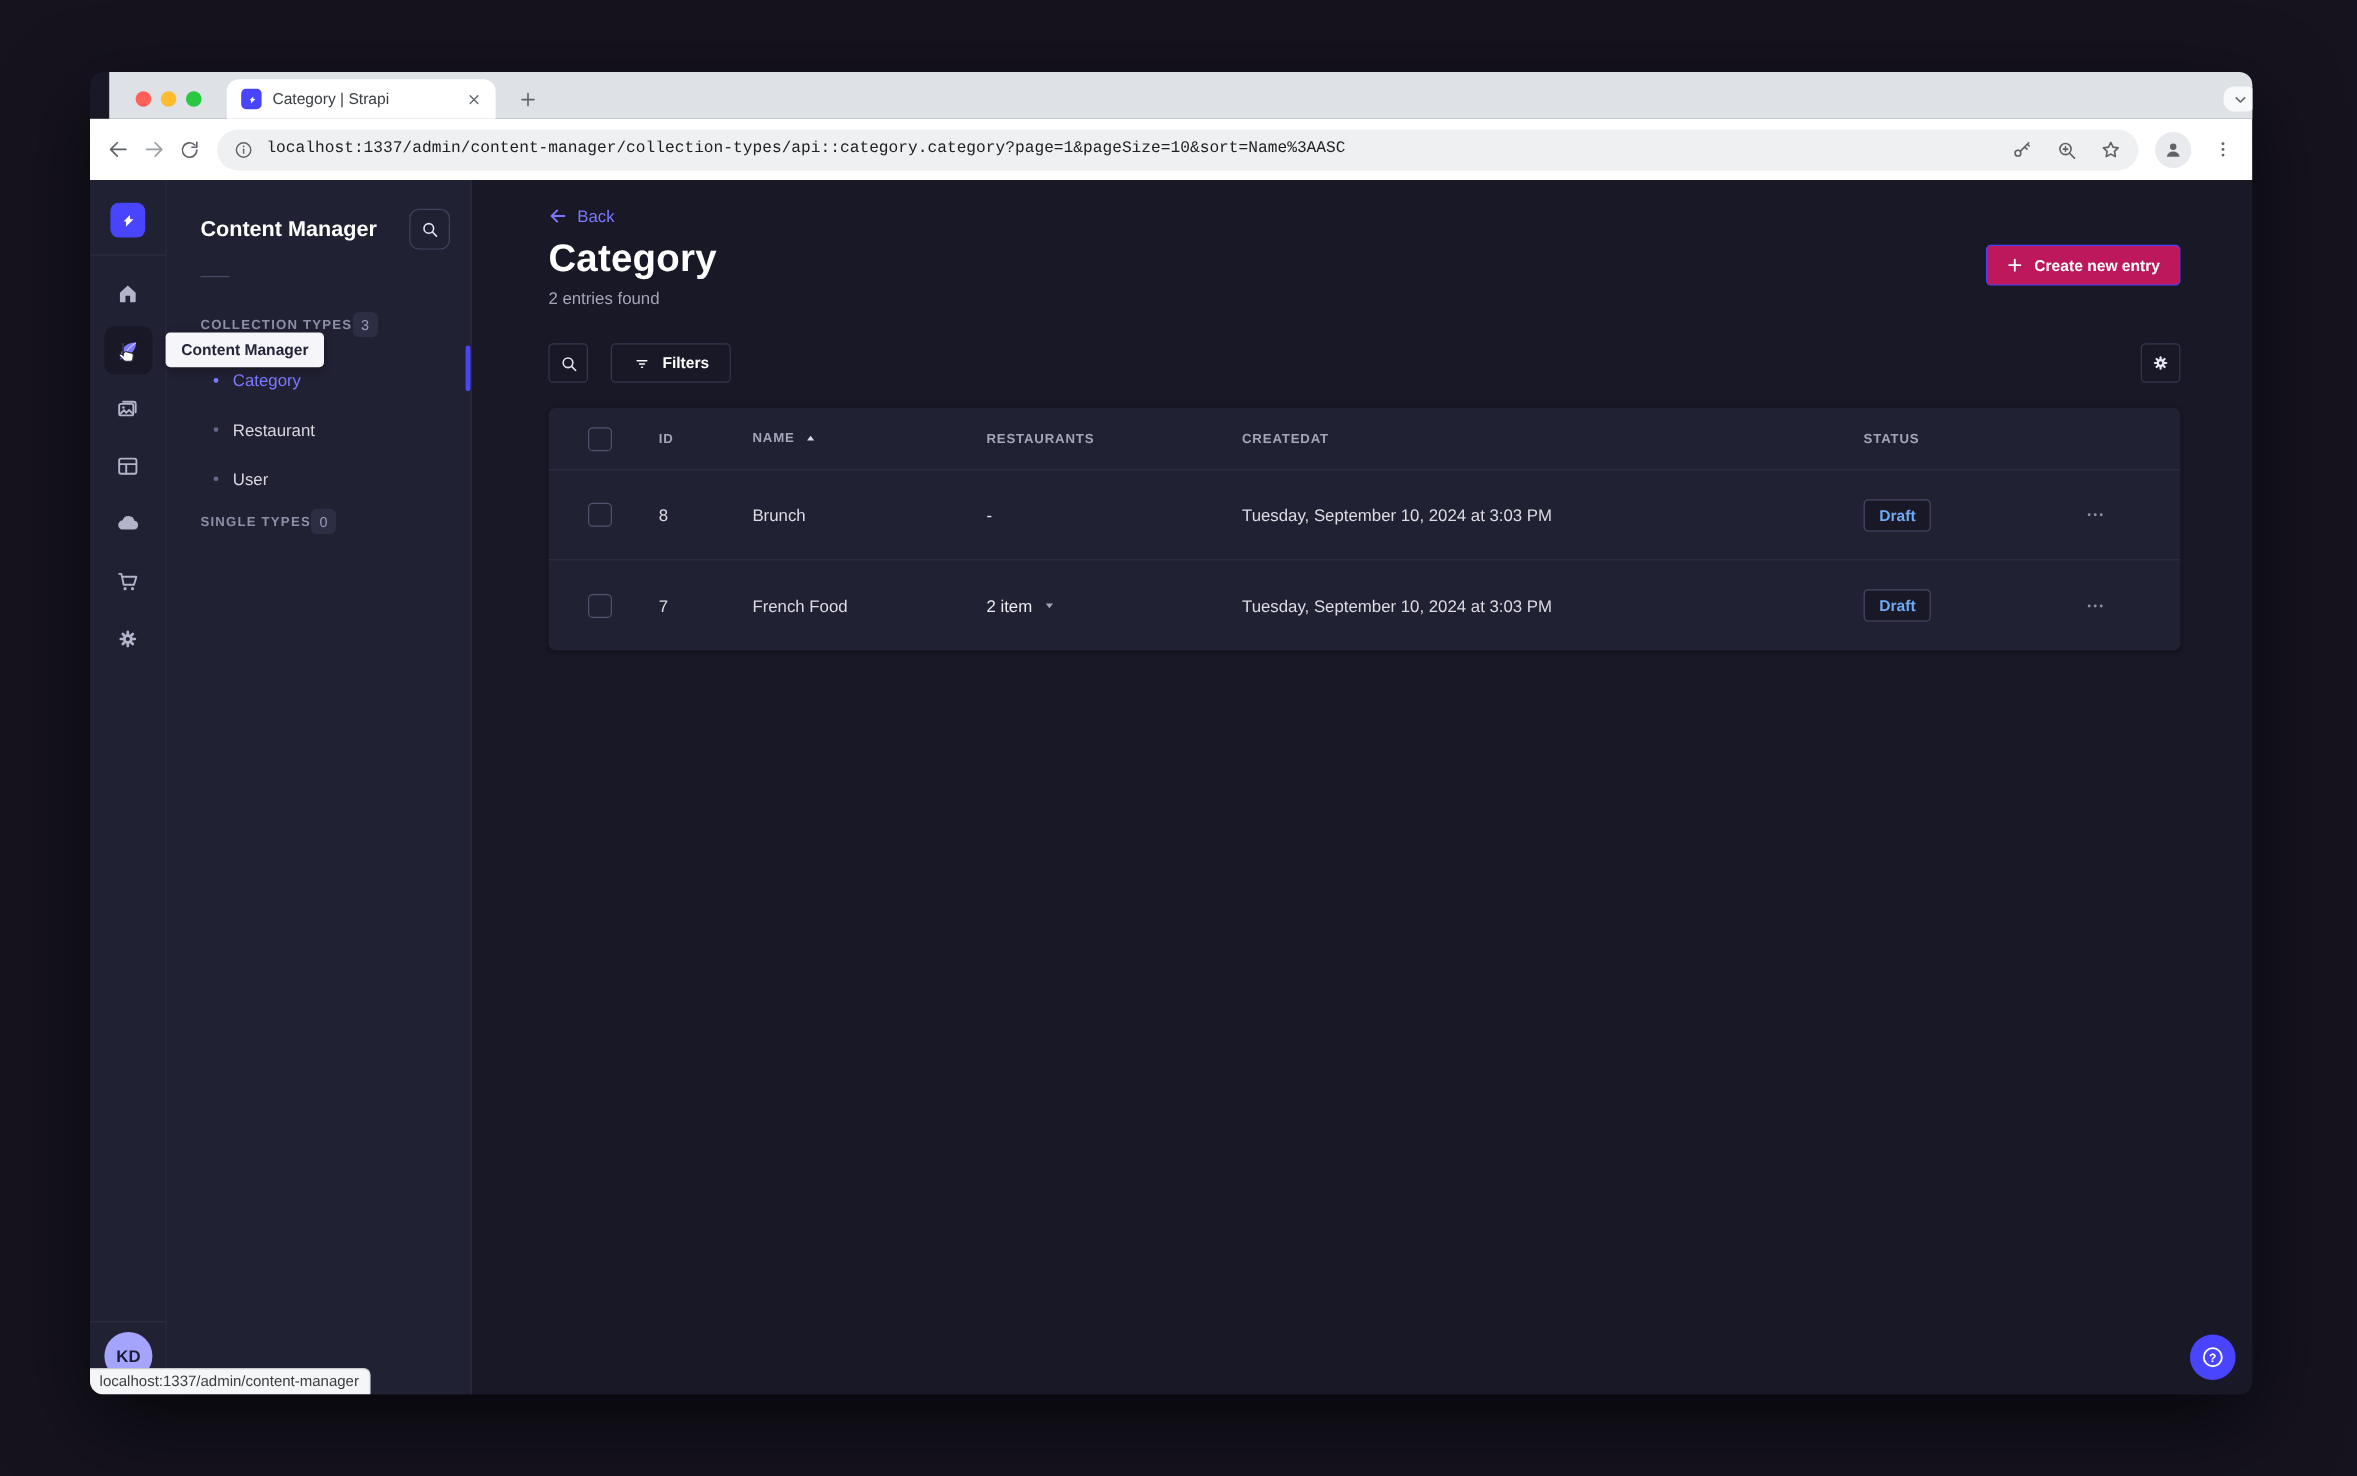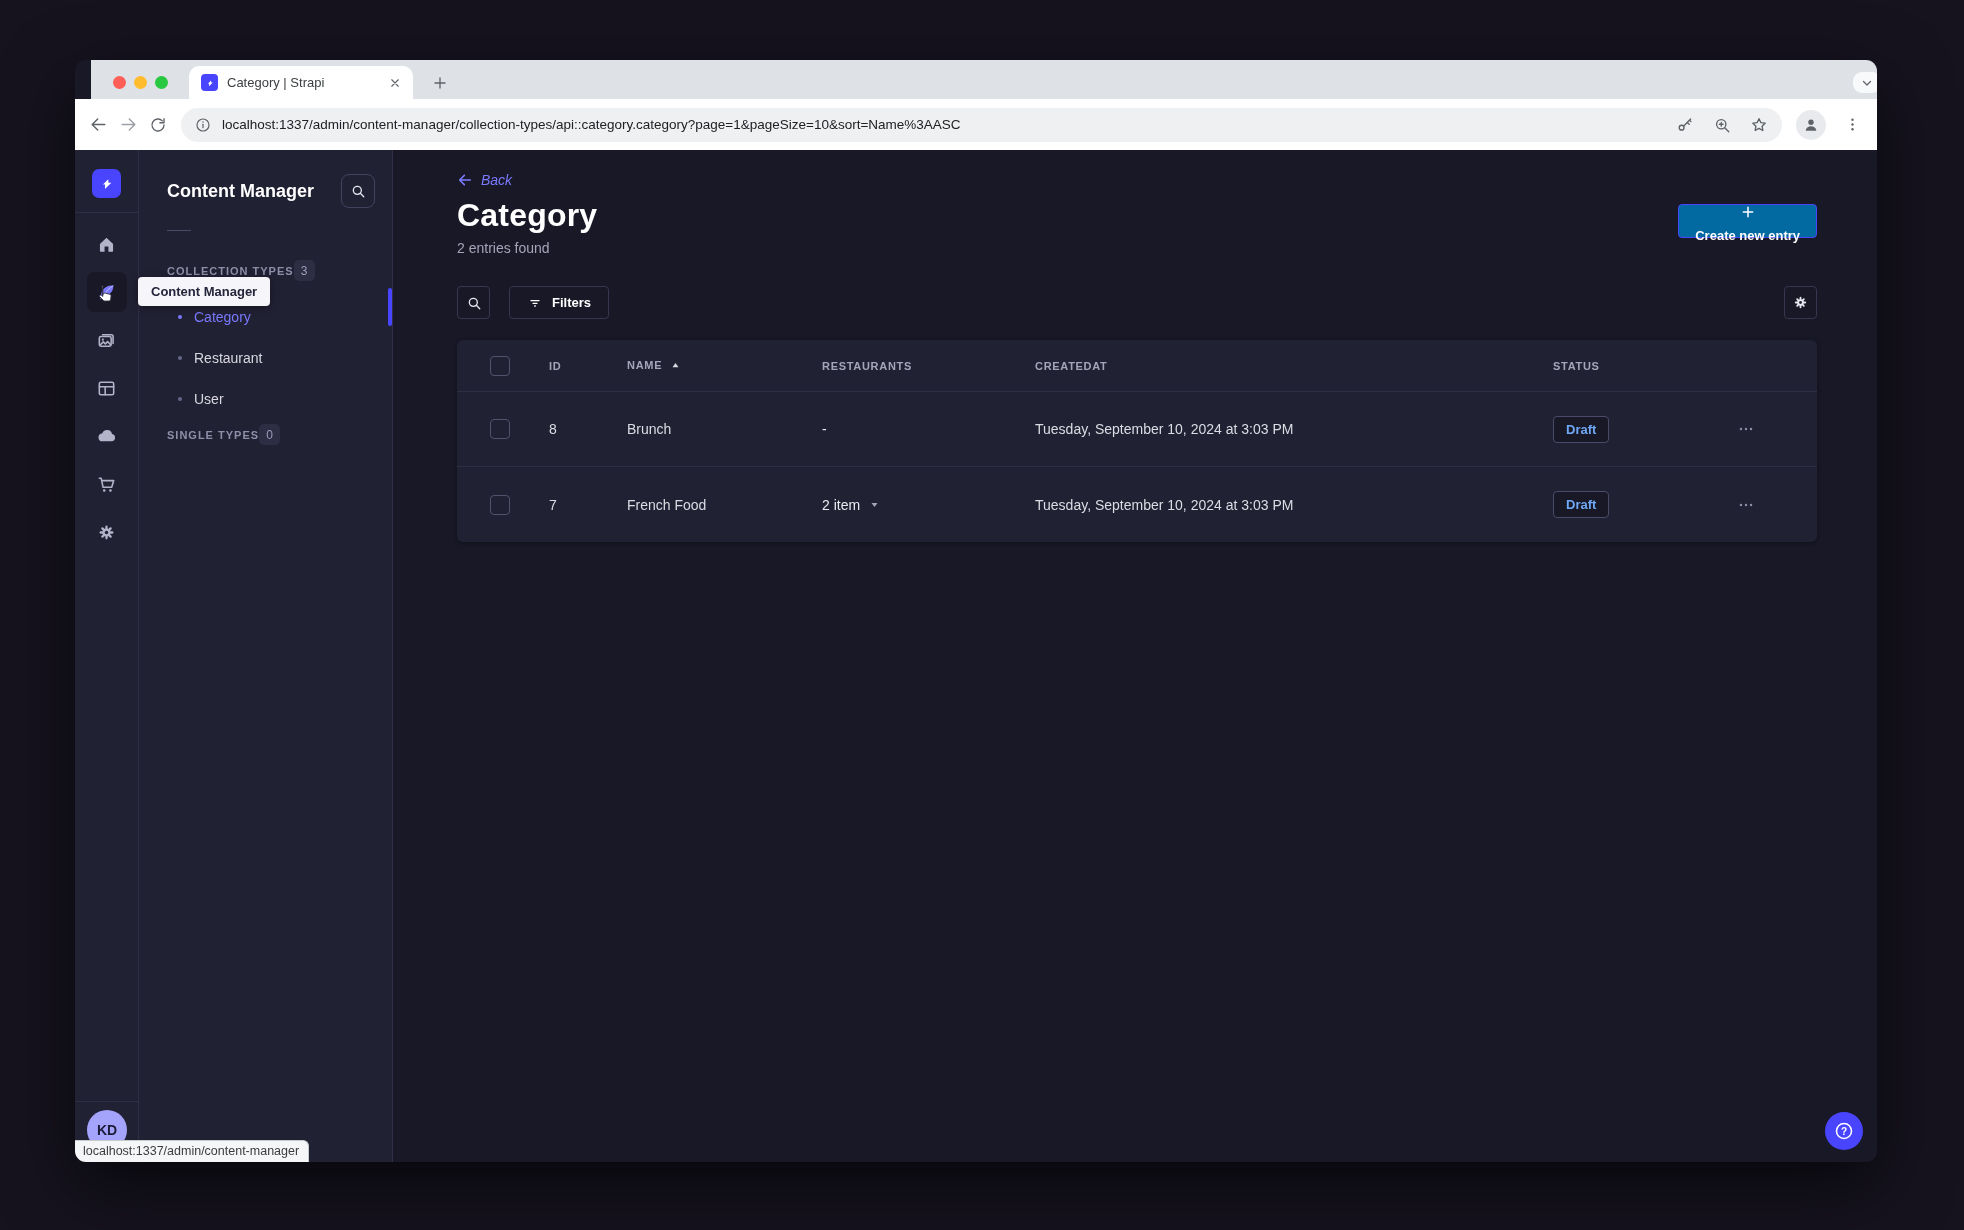--- a/index.html
+++ b/index.html
@@ -22,21 +22,21 @@
   .newtab-btn { position:absolute; left:337px; top:11px; width:24px; height:24px; color:#5f6368; display:flex; align-items:center; justify-content:center; border-radius:50%; }
   .tabsearch-btn { position:absolute; right:12px; top:12px; width:28px; height:21px; background:#f8f9fb; border-radius:9px; color:#5f6368; display:flex; align-items:center; justify-content:center; }
 
   
   .toolbar { position:absolute; left:0; top:39px; width:100%; height:51px; background:#ffffff; display:flex; align-items:center; }
   .nav-arrow { width:30px; height:30px; display:flex; align-items:center; justify-content:center; color:#5f6368; flex:none; }
   .nav-arrow.fwd { color:#9aa0a6; }
   .urlpill { height:34px; background:#eef0f2; border-radius:17px; flex:1; margin:0 14px 0 8px;
              display:flex; align-items:center; padding:0 14px; min-width:0; }
   .urlpill .info { color:#5f6368; flex:none; display:flex; }
-  .url-text { font-size:13.5px; color:#202124; margin-left:11px; white-space:nowrap; overflow:hidden; flex:1; }
+  .url-text { font-size:13.5px; color:#202124; margin-left:11px; white-space:nowrap; overflow:hidden; flex:1;font-family:Liberation Mono, monospace; }
   .pill-icons { display:flex; gap:19px; color:#5f6368; flex:none; margin-left:12px; }
   .pill-icons span, .right-icons span { display:flex; }
   .right-icons { display:flex; align-items:center; gap:18px; color:#5f6368; margin-right:16px; flex:none; }
   .profile-chip { width:30px; height:30px; border-radius:50%; background:#e9eaed; display:flex; align-items:center; justify-content:center; color:#5f6368; }
 
   
   .app { position:absolute; left:0; top:90px; width:100%; height:1012px; background:#181826; display:flex; }
 
   
   .mainnav { width:64px; background:#212134; border-right:1px solid #2e2e45; position:relative; flex:none; display:flex; flex-direction:column; align-items:center; }
@@ -62,26 +62,26 @@
   .ct-items { margin-top:15px; }
   .ct-item { display:flex; align-items:center; height:41px; padding-left:39px; font-size:14px; color:#d9d8e0; }
   .ct-item .bullet { width:4px; height:4px; border-radius:50%; background:#66668a; margin-right:12px; flex:none; }
   .ct-item.active { color:#7b79ff; }
   .ct-item.active .bullet { background:#7b79ff; }
   .single-gap { margin-top:5px; }
   .scrollthumb { position:absolute; right:0; top:138px; width:4px; height:38px; background:#4945ff; border-radius:2px; }
 
   
   .main { flex:1; position:relative; padding:0 60px 0 64px; min-width:0; }
-  .back-row { margin-top:22px; display:flex; align-items:flex-start; gap:8px; color:#7b79ff; font-size:14px; width:fit-content;font-style:italic; }
+  .back-row { margin-top:22px; display:flex; align-items:flex-start; gap:8px; color:#7b79ff; font-size:14px; width:fit-content; }
   .title-row { display:flex; align-items:flex-start; justify-content:space-between; margin-top:9px; }
   .page-title { color:#ffffff; font-size:32px; font-weight:bold; letter-spacing:.2px; }
   .subtitle { color:#a5a5ba; font-size:14px; margin-top:6px; }
-  .create-btn { margin-top:7px; height:34px; background:#0369a1; border:1px solid #4945ff; border-radius:4px; color:#fff;
-                font-size:13px; font-weight:bold; display:flex; align-items:center; gap:9px; padding:0 16px; cursor:pointer; font-family:inherit;flex-direction:column; }
+  .create-btn { margin-top:7px; height:34px; background:#be185d; border:1px solid #4945ff; border-radius:4px; color:#fff;
+                font-size:13px; font-weight:bold; display:flex; align-items:center; gap:9px; padding:0 16px; cursor:pointer; font-family:inherit; }
   .action-row { margin-top:30px; display:flex; align-items:center; }
   .sq-btn { width:33px; height:33px; border:1px solid #36364f; border-radius:4px; background:transparent; color:#e6e6f0;
             display:flex; align-items:center; justify-content:center; }
   .filters-btn { height:33px; margin-left:19px; border:1px solid #36364f; border-radius:4px; background:transparent; color:#fff;
                  font-size:13px; font-weight:bold; display:flex; align-items:center; gap:9px; padding:0 17px; font-family:inherit; }
   .action-row .spacer { flex:1; }
 
   
   .card { margin-top:21px; background:#212134; border-radius:6px; box-shadow:0 1px 4px rgba(0,0,0,.3); overflow:hidden; }
   .thead, .trow { display:grid; grid-template-columns:59px 78px 195px 213px 518px 160px 1fr; align-items:center; padding:0 30px 0 33px; }

